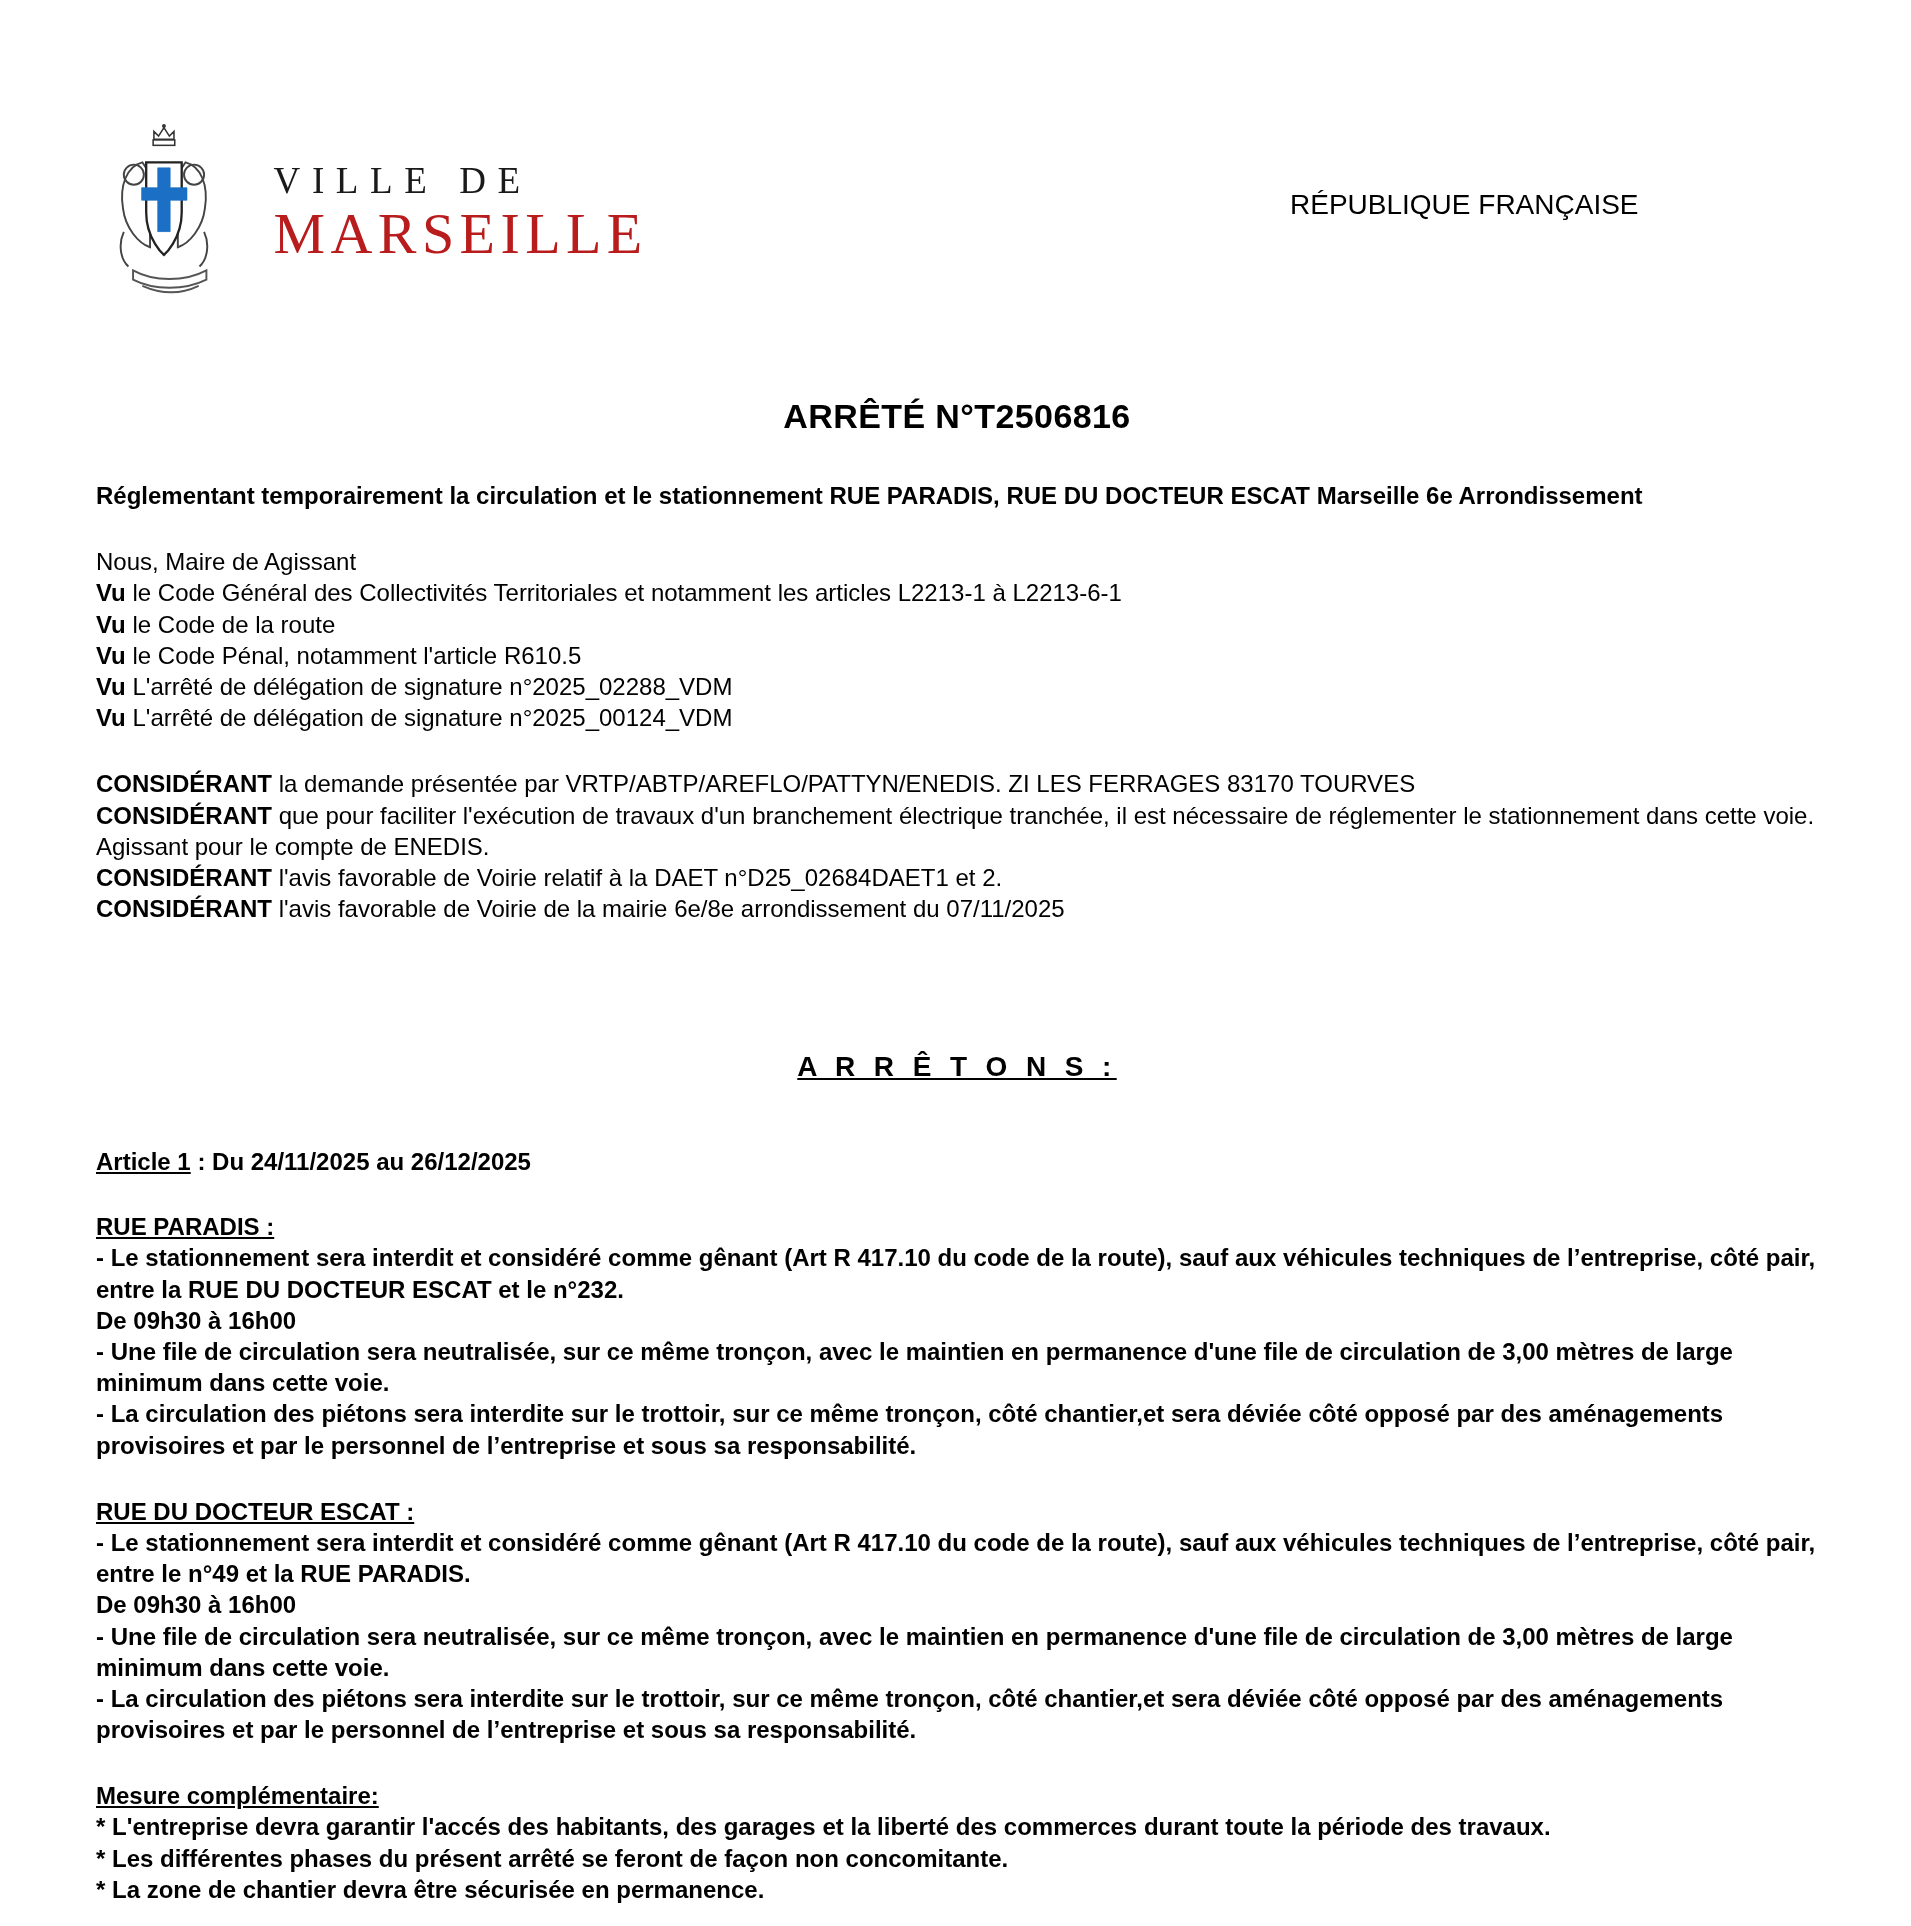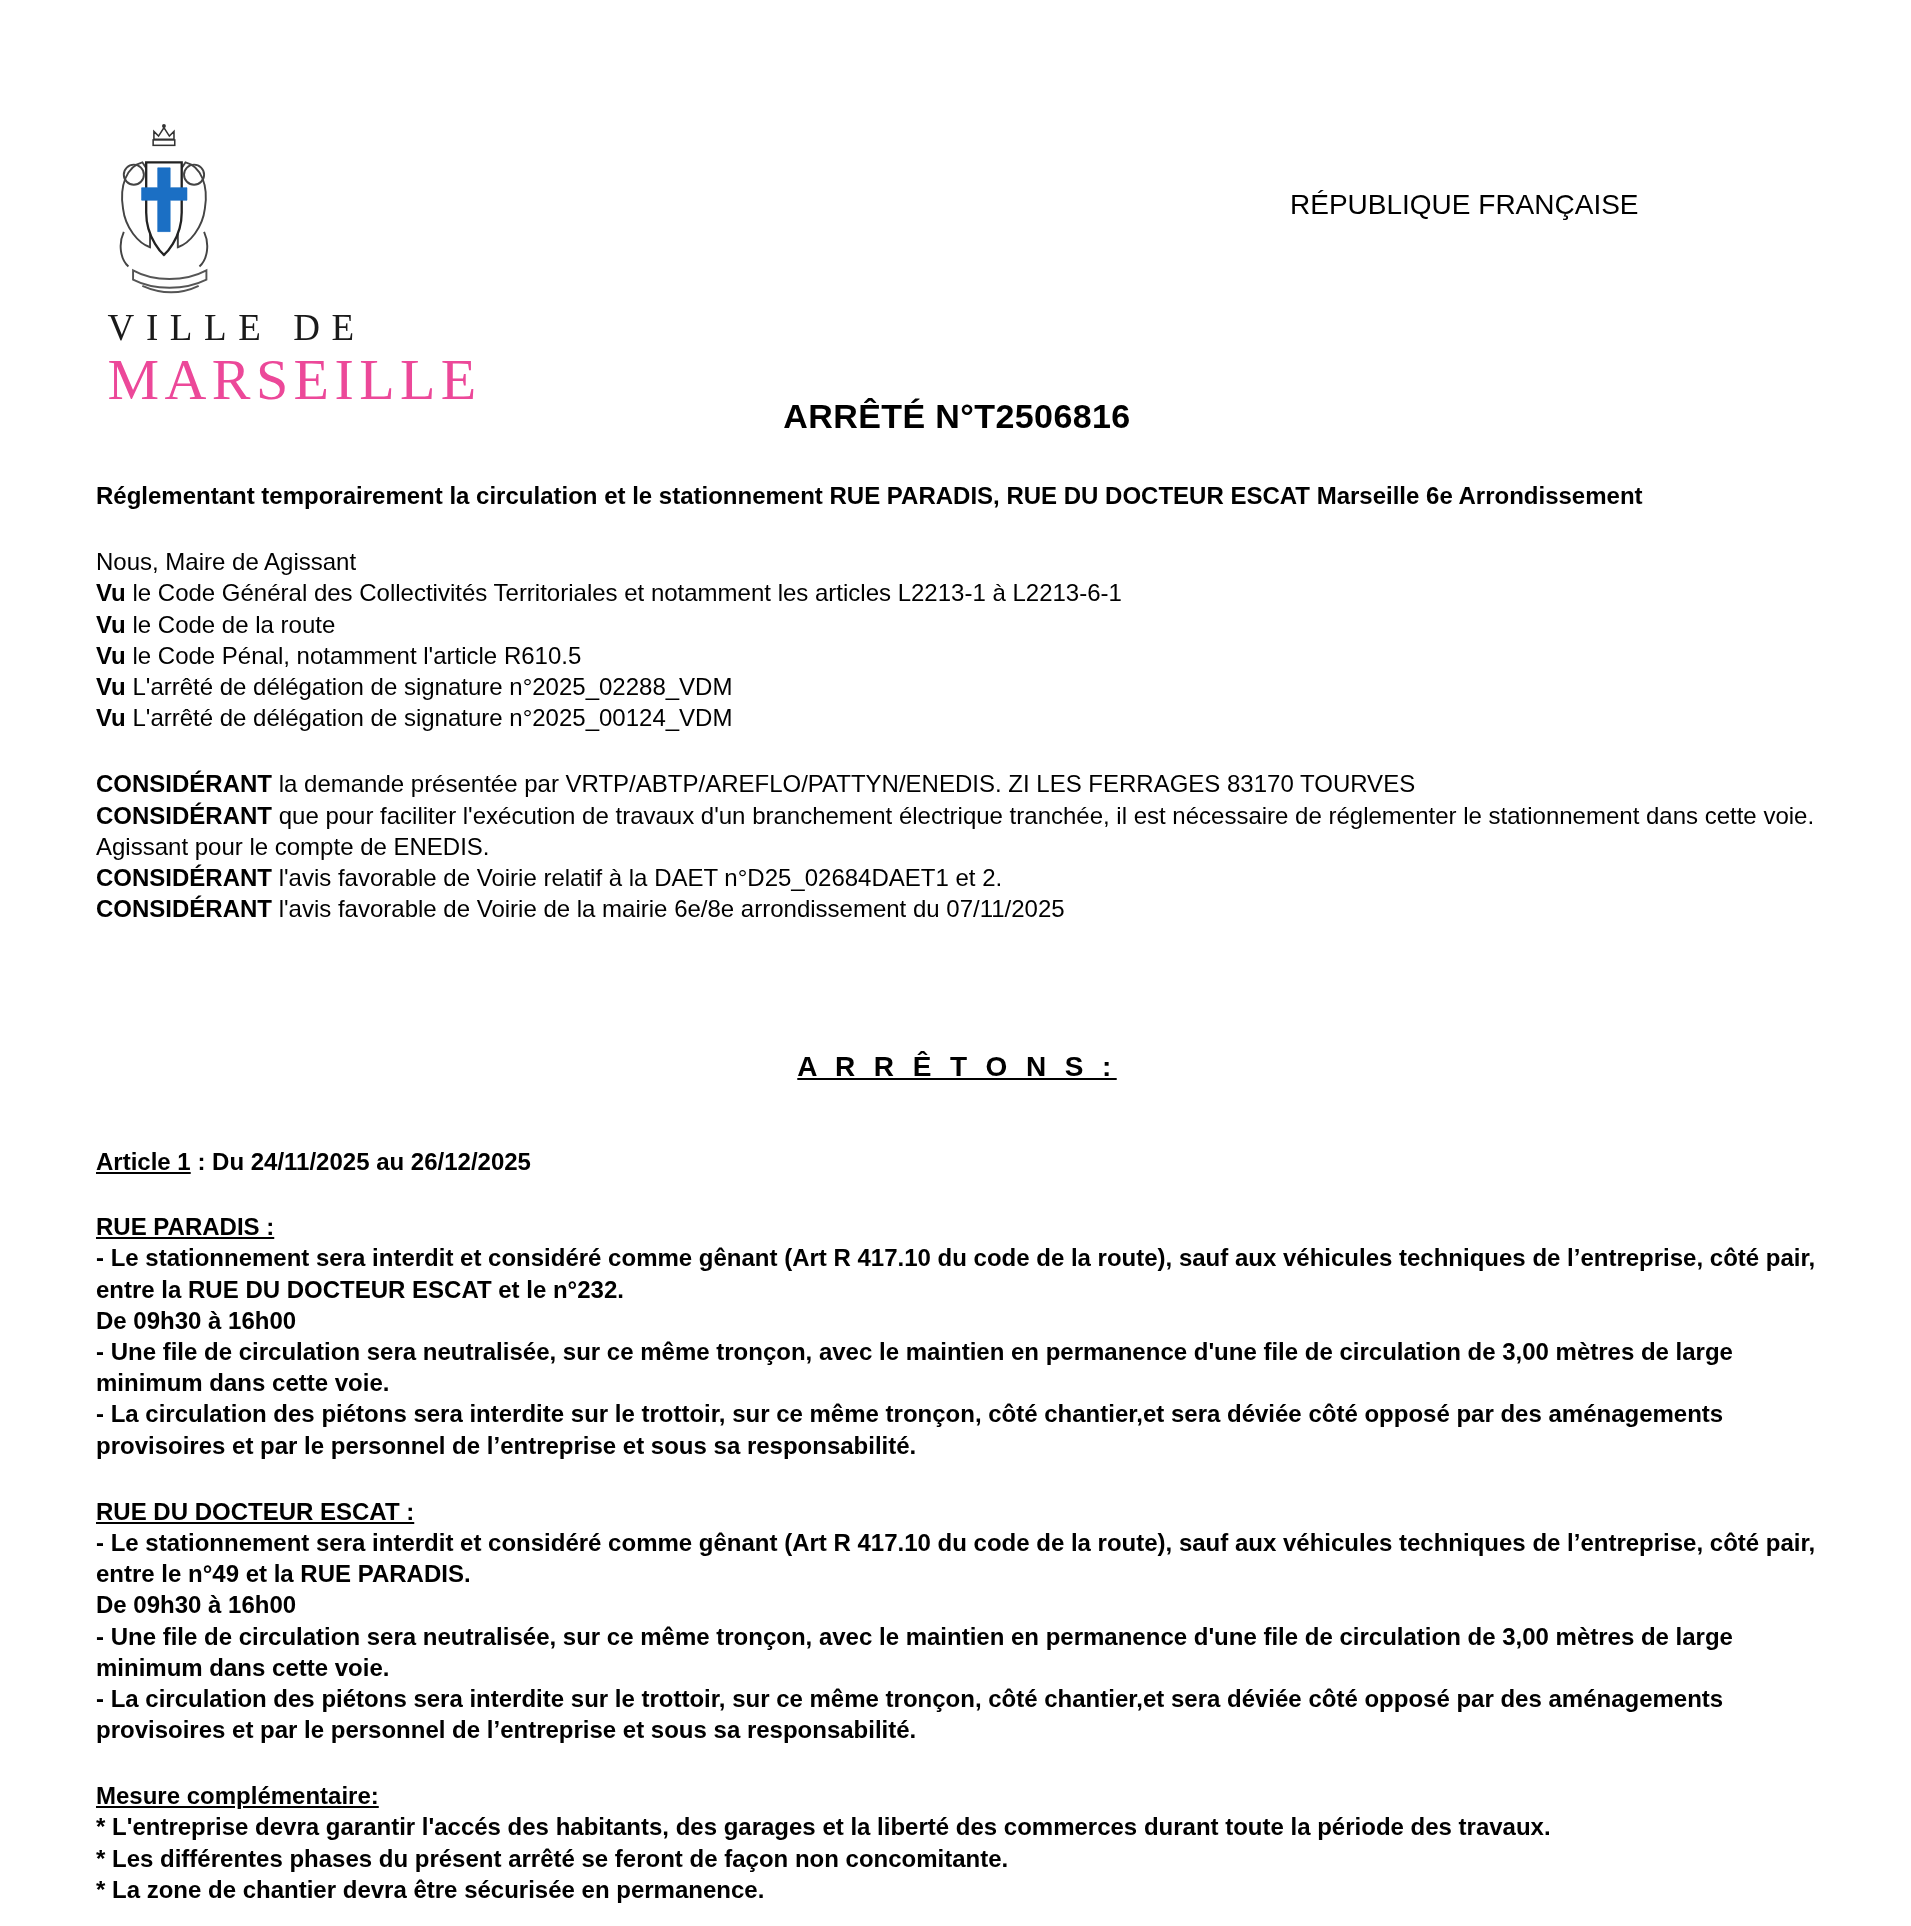--- a/index.html
+++ b/index.html
@@ -28,23 +28,22 @@
   }
 
   
   .header {
     display: flex;
     align-items: flex-start;
     height: 216px;
   }
   .logo-block {
     display: flex;
-    align-items: flex-start;
+    align-items: center;
     width: 809px;
-    flex-direction: column;
   }
   .crest {
     width: 166px;
     height: 193px;
     position: relative;
     flex: 0 0 auto;
   }
   .crest svg { display: block; }
   .city-name {
     margin-left: 11.6px;
@@ -53,21 +52,21 @@
   .city-name .line1 {
     font-family: "Liberation Serif", serif;
     font-size: 37px;
     letter-spacing: 11.6px;
     color: #1a1a1a;
   }
   .city-name .line2 {
     font-family: "Liberation Serif", serif;
     font-size: 58px;
     letter-spacing: 5.4px;
-    color: #ec4899;
+    color: #b91c1c;
     margin-top: 5.4px;
   }
   .republique {
     flex: 1 1 auto;
     text-align: left;
     padding-left: 385px;
     padding-top: 73px;
     font-size: 28px;
     color: #000;
     white-space: nowrap;

